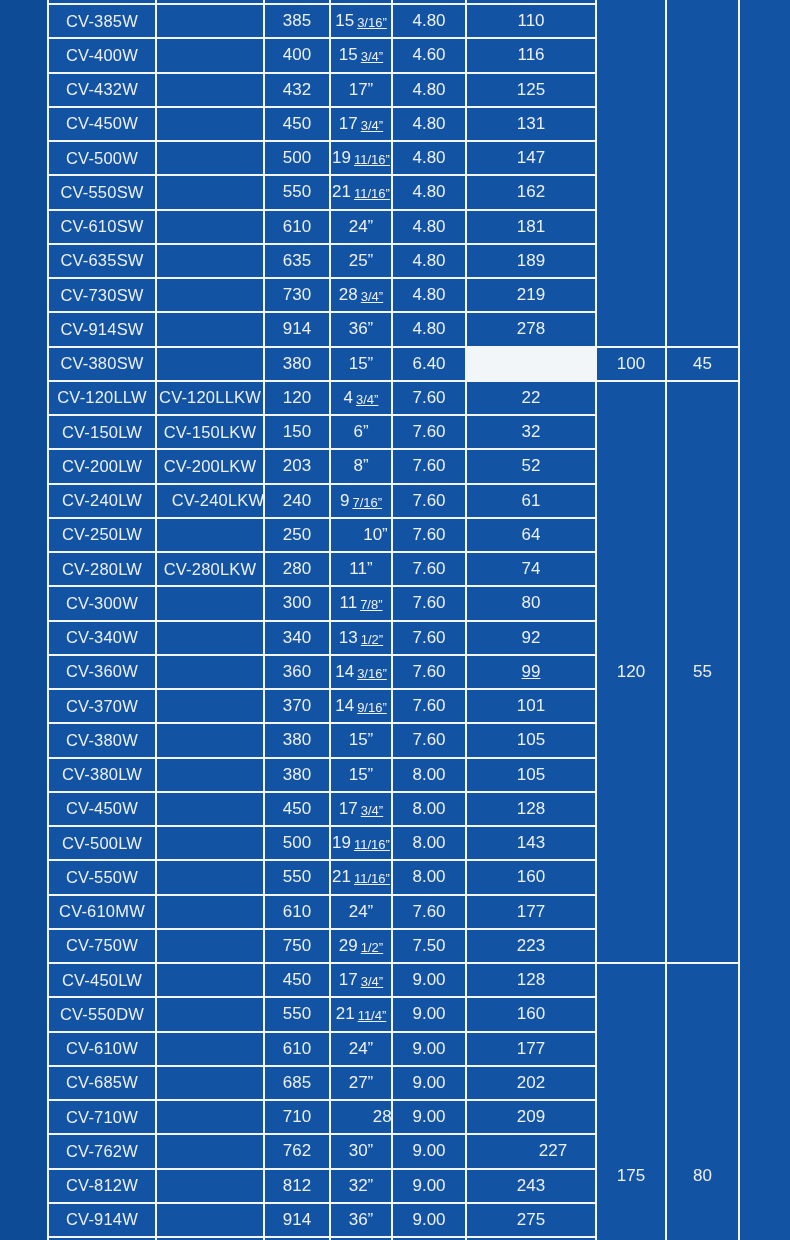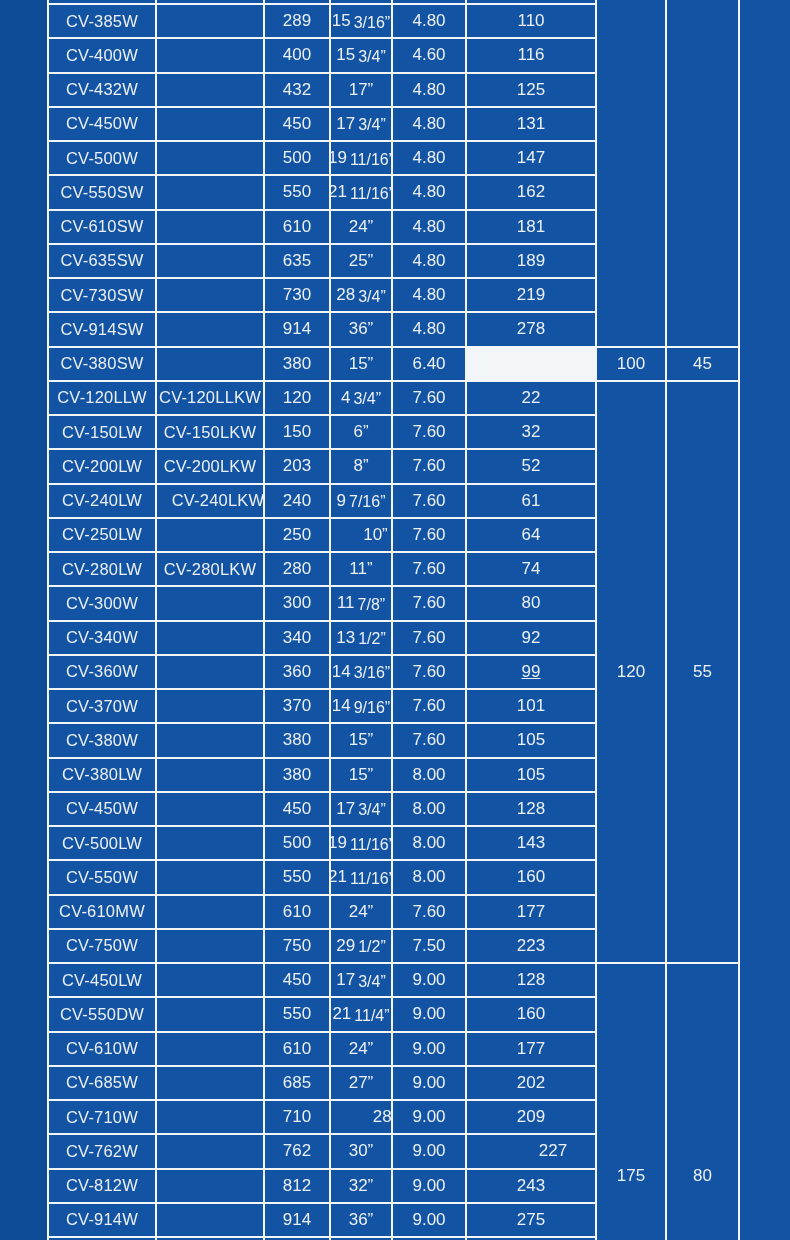--- a/index.html
+++ b/index.html
@@ -24,38 +24,38 @@
   .cell {
     background:#1253a4;
     color:#ecf0f6;
     display:flex; align-items:center; justify-content:center;
     font-size:17px;
     white-space:nowrap;
     overflow:hidden;
   }
   .model { font-size:16.5px; letter-spacing:0.2px; }
   .inchmain { font-size:17px; }
-  .frac { font-size:16px; margin-left:3px; padding-top:3px; }
+  .frac { font-size:13px; margin-left:3px; padding-top:3px;text-decoration:underline; }
   .side-val { font-size:17px; }
   .bottom-weighted { align-items:flex-start; padding-top:202px; box-sizing:border-box; }
 </style>
 </head>
 <body>
 
 <div class="screen">
   <div class="grid">
       <div class="cell" style="grid-area: 1 / 1;"></div>
       <div class="cell" style="grid-area: 1 / 2;"></div>
       <div class="cell" style="grid-area: 1 / 3;"></div>
       <div class="cell" style="grid-area: 1 / 4;"></div>
       <div class="cell" style="grid-area: 1 / 5;"></div>
       <div class="cell" style="grid-area: 1 / 6;"></div>
       <div class="cell model" style="grid-area: 2 / 1;">CV-385W</div>
       <div class="cell model" style="grid-area: 2 / 2;"></div>
-      <div class="cell" style="grid-area: 2 / 3;">289</div>
+      <div class="cell" style="grid-area: 2 / 3;">385</div>
       <div class="cell" style="grid-area: 2 / 4;">
         <span class="inchmain">15</span>
         <span class="frac">3/16”</span>
       </div>
       <div class="cell" style="grid-area: 2 / 5;">4.80</div>
       <div class="cell" style="grid-area: 2 / 6;">110</div>
       <div class="cell model" style="grid-area: 3 / 1;">CV-400W</div>
       <div class="cell model" style="grid-area: 3 / 2;"></div>
       <div class="cell" style="grid-area: 3 / 3;">400</div>
       <div class="cell" style="grid-area: 3 / 4;">

